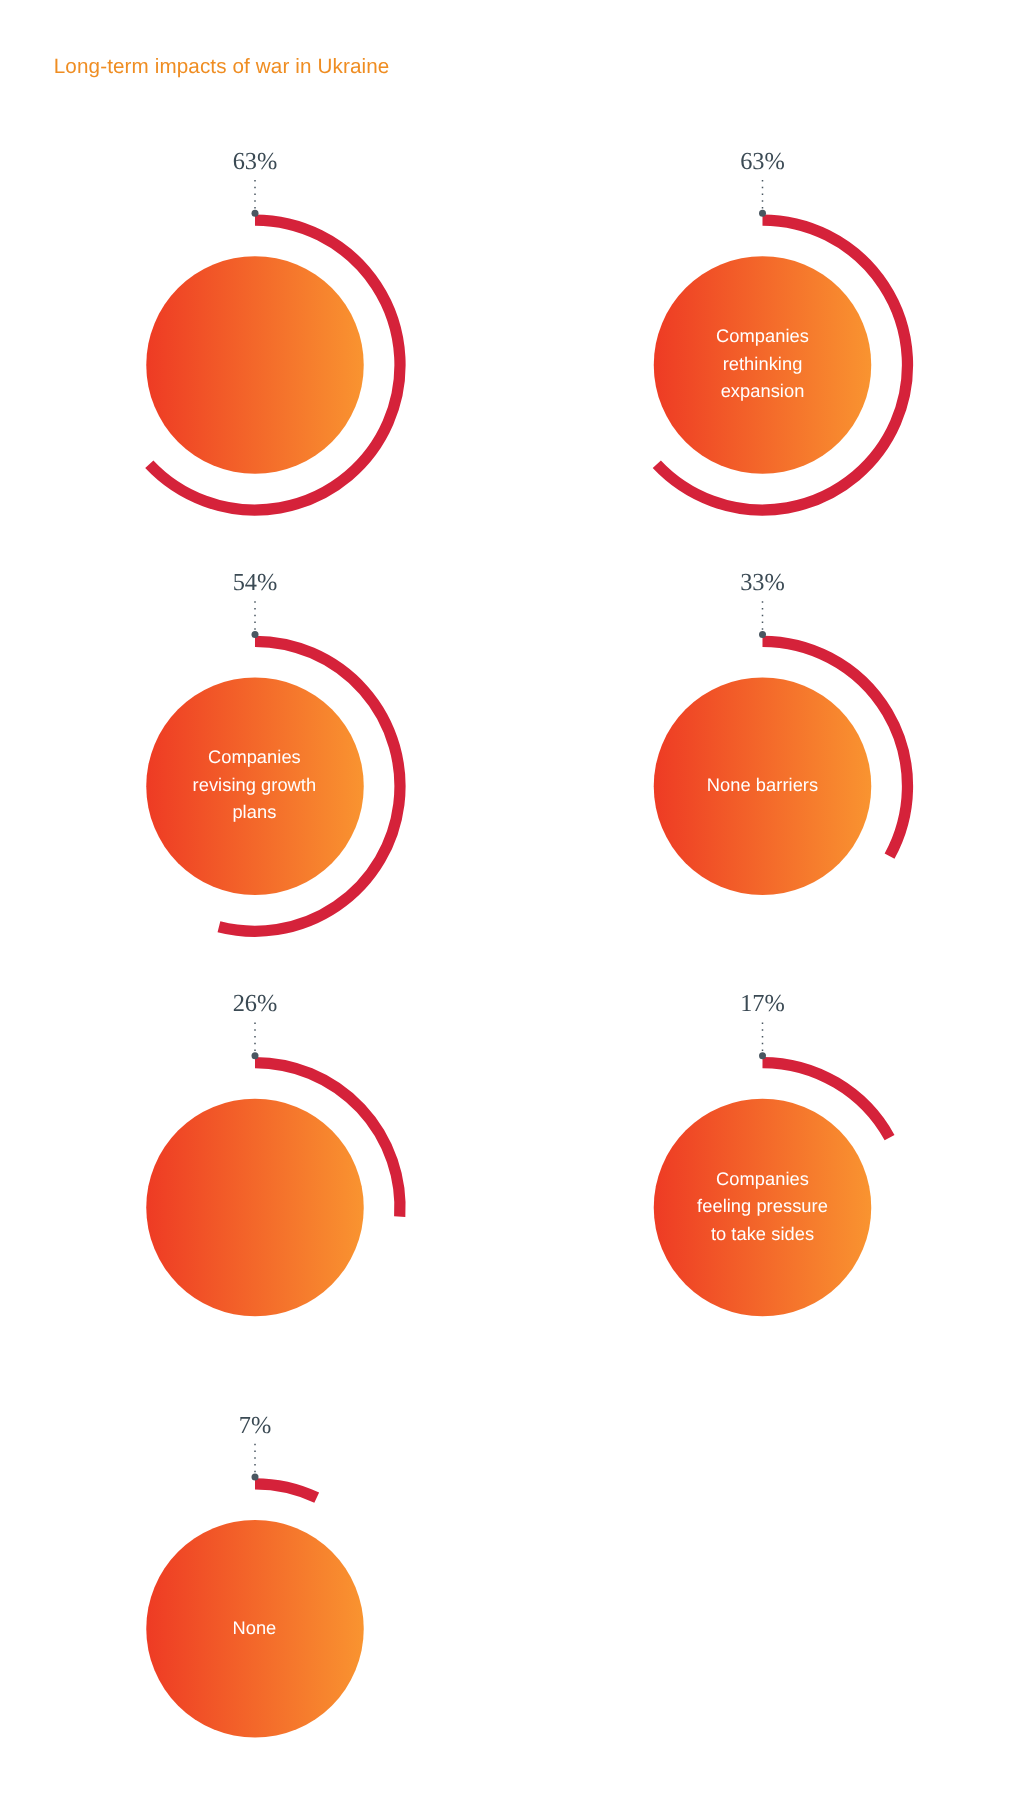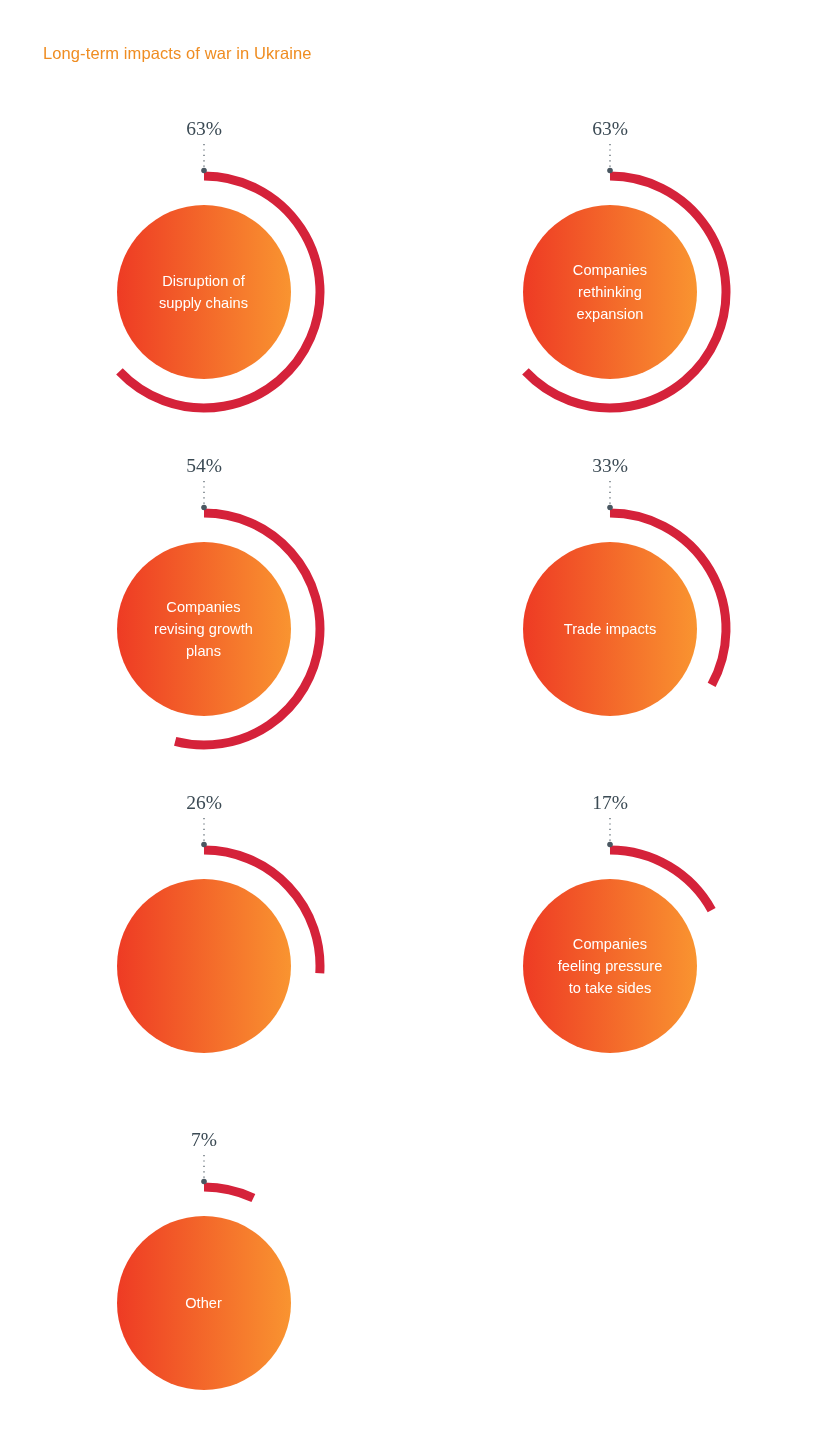--- a/index.html
+++ b/index.html
@@ -94,23 +94,20 @@
             <stop offset="0%" stop-color="#ee3b24"></stop>
             <stop offset="100%" stop-color="#f99430"></stop>
           </linearGradient>
         </defs>
         <path d="M 124.00 72.00 A 116 116 0 1 1 39.44 267.41" fill="none" stroke="#d5223a" stroke-width="9" stroke-linecap="butt"></path>
         <circle cx="124" cy="188" r="87" fill="url(#disc-grad-0)"></circle>
         <line x1="124" y1="40" x2="124" y2="65" stroke="#4a5761" stroke-width="1.2" stroke-dasharray="1.2 4.2"></line>
         <circle cx="124" cy="66.5" r="2.8" fill="#4a5761"></circle>
         <text class="pct-text" x="124" y="31" text-anchor="middle" fill="#3b4a54">63%</text>
       </svg>
-      <div class="gauge-label-wrap">
-        <div class="gauge-label">Disruption of<br>supply chains</div>
-      </div>
     </div>
     <div class="gauge-cell">
       <svg class="gauge-svg" width="248" height="340" viewBox="0 0 248 340">
         <defs>
           <linearGradient id="disc-grad-1" x1="0%" y1="0%" x2="100%" y2="0%">
             <stop offset="0%" stop-color="#ee3b24"></stop>
             <stop offset="100%" stop-color="#f99430"></stop>
           </linearGradient>
         </defs>
         <path d="M 124.00 72.00 A 116 116 0 1 1 39.44 267.41" fill="none" stroke="#d5223a" stroke-width="9" stroke-linecap="butt"></path>
@@ -149,21 +146,21 @@
             <stop offset="100%" stop-color="#f99430"></stop>
           </linearGradient>
         </defs>
         <path d="M 124.00 72.00 A 116 116 0 0 1 225.65 243.88" fill="none" stroke="#d5223a" stroke-width="9" stroke-linecap="butt"></path>
         <circle cx="124" cy="188" r="87" fill="url(#disc-grad-3)"></circle>
         <line x1="124" y1="40" x2="124" y2="65" stroke="#4a5761" stroke-width="1.2" stroke-dasharray="1.2 4.2"></line>
         <circle cx="124" cy="66.5" r="2.8" fill="#4a5761"></circle>
         <text class="pct-text" x="124" y="31" text-anchor="middle" fill="#3b4a54">33%</text>
       </svg>
       <div class="gauge-label-wrap">
-        <div class="gauge-label">Trade impacts</div>
+        <div class="gauge-label">None barriers</div>
       </div>
     </div>
     <div class="gauge-cell">
       <svg class="gauge-svg" width="248" height="340" viewBox="0 0 248 340">
         <defs>
           <linearGradient id="disc-grad-4" x1="0%" y1="0%" x2="100%" y2="0%">
             <stop offset="0%" stop-color="#ee3b24"></stop>
             <stop offset="100%" stop-color="#f99430"></stop>
           </linearGradient>
         </defs>
@@ -200,16 +197,16 @@
             <stop offset="100%" stop-color="#f99430"></stop>
           </linearGradient>
         </defs>
         <path d="M 124.00 72.00 A 116 116 0 0 1 173.39 83.04" fill="none" stroke="#d5223a" stroke-width="9" stroke-linecap="butt"></path>
         <circle cx="124" cy="188" r="87" fill="url(#disc-grad-6)"></circle>
         <line x1="124" y1="40" x2="124" y2="65" stroke="#4a5761" stroke-width="1.2" stroke-dasharray="1.2 4.2"></line>
         <circle cx="124" cy="66.5" r="2.8" fill="#4a5761"></circle>
         <text class="pct-text" x="124" y="31" text-anchor="middle" fill="#3b4a54">7%</text>
       </svg>
       <div class="gauge-label-wrap">
-        <div class="gauge-label">Other</div>
+        <div class="gauge-label">None</div>
       </div>
     </div>
   </div>
 
 </body></html>

